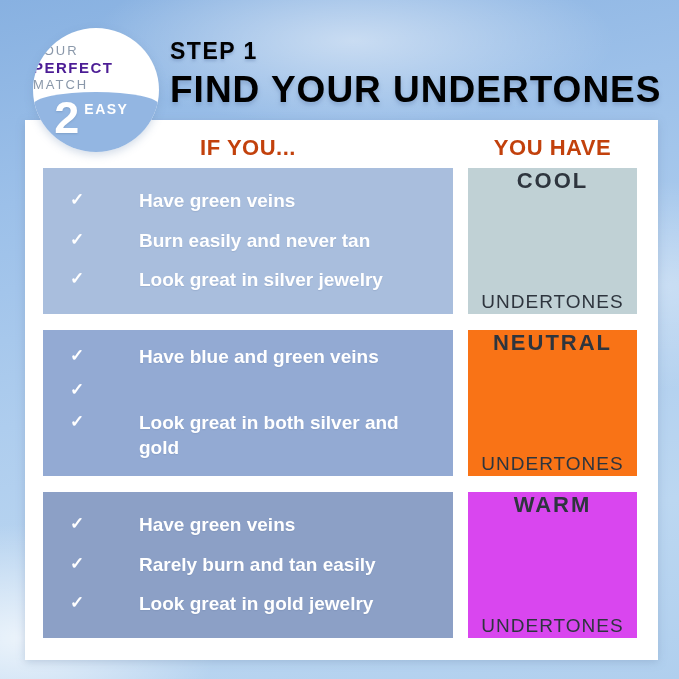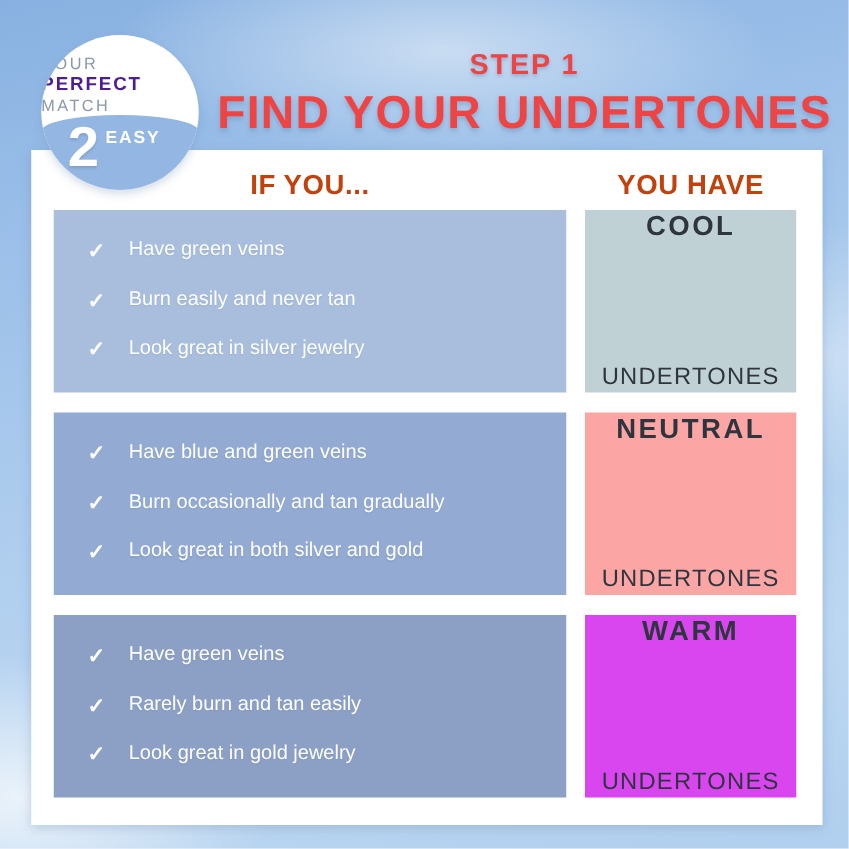--- a/index.html
+++ b/index.html
@@ -30,21 +30,21 @@
     position:absolute;left:0;right:0;top:52%;bottom:0;background:#93b6e2;
     border-top-left-radius:50% 22%;border-top-right-radius:50% 22%;
     display:flex;justify-content:center;align-items:flex-start;gap:5px;padding-top:7px;
     color:#ffffff;
   }
   .badge-num{font-size:45px;font-weight:700;line-height:.85;text-shadow:0 1px 2px rgba(90,120,160,.35);}
   .badge-steps{display:flex;flex-direction:column;align-items:flex-start;margin-top:3px;line-height:1.1;gap:40px;}
   .badge-steps span{font-size:14px;font-weight:700;letter-spacing:1.5px;}
 
   
-  .title-block{position:absolute;left:170px;right:10px;top:38px;text-align:center;color:#ef4444;z-index:2;}
+  .title-block{position:absolute;left:170px;right:10px;top:38px;color:#000000;z-index:2;}
   .step-label{font-size:23px;font-weight:700;letter-spacing:1.5px;text-shadow:0 2px 3px rgba(110,140,185,.55);}
   .main-title{font-size:37px;font-weight:700;letter-spacing:1px;margin-top:4px;text-shadow:0 3px 4px rgba(110,140,185,.55);}
 
   
   .panel{
     position:absolute;left:25px;top:120px;width:633px;height:540px;background:#ffffff;
     box-shadow:0 2px 8px rgba(115,140,175,.35);
     padding:0;box-sizing:border-box;z-index:1;
   }
   .head-row{
@@ -61,22 +61,23 @@
     width:410px;height:146px;box-sizing:border-box;
     display:flex;flex-direction:column;justify-content:space-evenly;
     padding:6px 10px 6px 27px;
   }
   .item{display:flex;align-items:flex-start;color:#ffffff;}
   .check{
     width:20px;flex:0 0 20px;font-size:17px;font-weight:700;line-height:1.35;
     margin-right:13px;text-align:left;
   }
   .item-text{
-    font-size:16px;font-weight:400;line-height:1.3;max-width:350px;
+    font-size:19px;font-weight:700;line-height:1.3;max-width:350px;
     text-shadow:0 1px 1px rgba(90,110,150,.18);
+    margin-left:36px;
   }
   .item-text.wrap-narrow{max-width:260px;}
   .result{
     width:169px;height:146px;margin-left:15px;box-sizing:border-box;
     display:flex;flex-direction:column;justify-content:space-between;align-items:center;text-align:center;
     color:#2e353e;
   }
   .result-word{font-size:22px;font-weight:700;letter-spacing:2px;line-height:1.2;}
   .result-label{font-size:19px;font-weight:400;letter-spacing:1px;line-height:1.2;}
 </style>
@@ -135,28 +136,27 @@
     </div>
 
     <div class="row">
       <div class="criteria" style="background-color: rgb(147, 170, 211);">
         <div class="item">
           <span class="check">✓</span>
           <span class="item-text">Have blue and green veins</span>
         </div>
         <div class="item">
           <span class="check">✓</span>
-          <span class="item-text wrap-narrow">Burn occasionally and tan gradually</span>
         </div>
         <div class="item">
           <span class="check">✓</span>
           <span class="item-text">Look great in both silver and gold</span>
         </div>
       </div>
-      <div class="result" style="background-color: #fca5a5;">
+      <div class="result" style="background-color: #f97316;">
         <div class="result-word">NEUTRAL</div>
         <div class="result-label">UNDERTONES</div>
       </div>
     </div>
 
     <div class="row">
       <div class="criteria" style="background-color: rgb(140, 160, 198);">
         <div class="item">
           <span class="check">✓</span>
           <span class="item-text">Have green veins</span>

